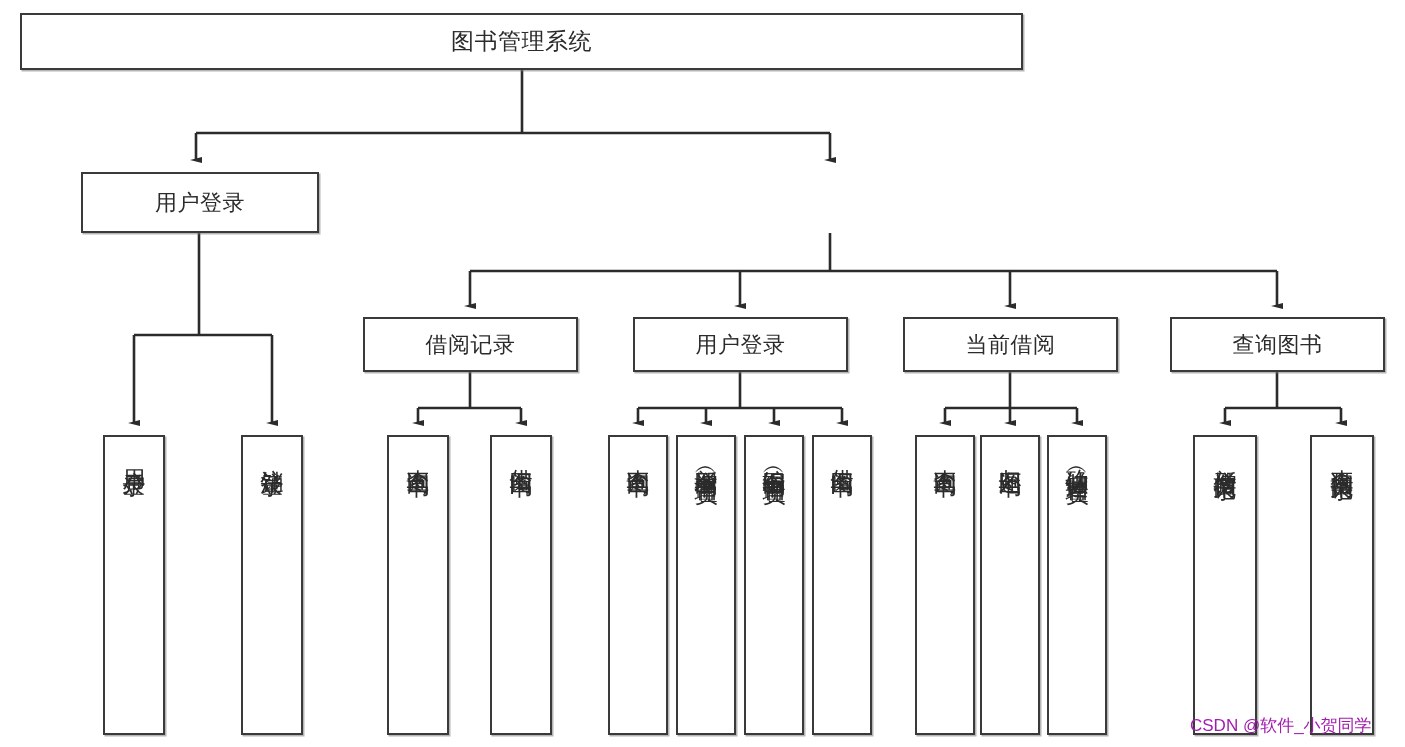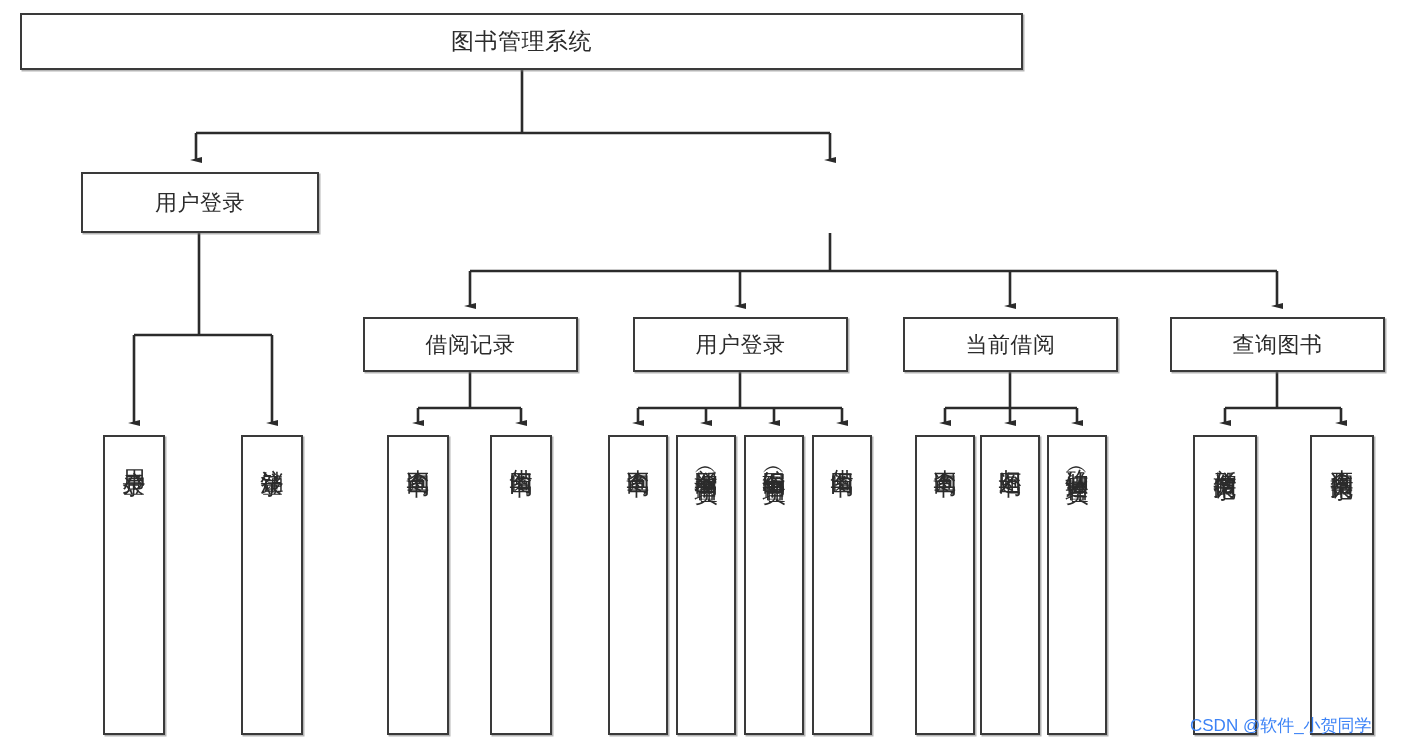--- a/index.html
+++ b/index.html
@@ -63,21 +63,21 @@
     font-size: 23px;
     line-height: 1.0;
     letter-spacing: 2px;
     white-space: nowrap;
   }
   #watermark {
     position: absolute;
     left: 1190px;
     top: 714px;
     font-size: 17px;
-    color: #3b82f6;
+    color: #a21caf;
     white-space: nowrap;
     z-index: 5;
     font-family: "Liberation Sans", "DejaVu Sans", sans-serif;
   }
 </style>
 </head>
 <body>
 
 <div id="diagram-root">
 

